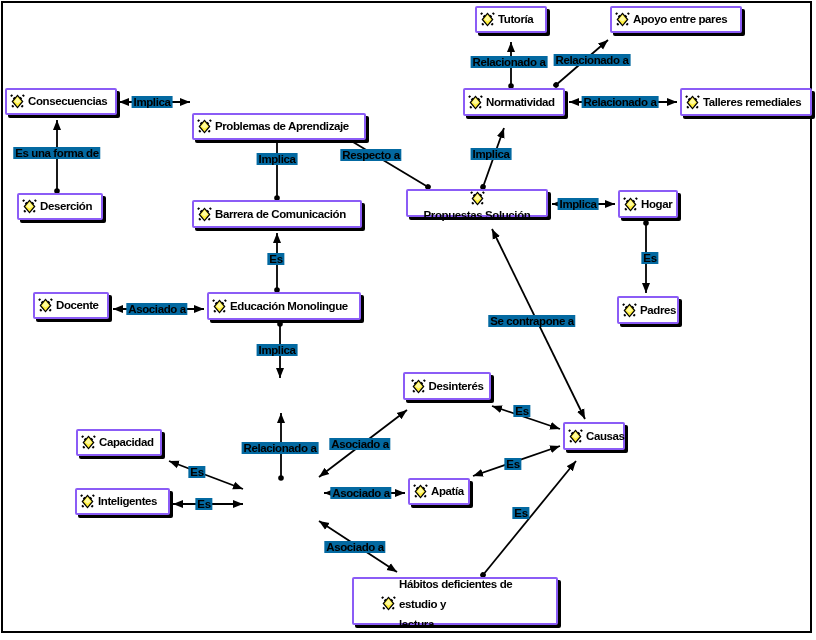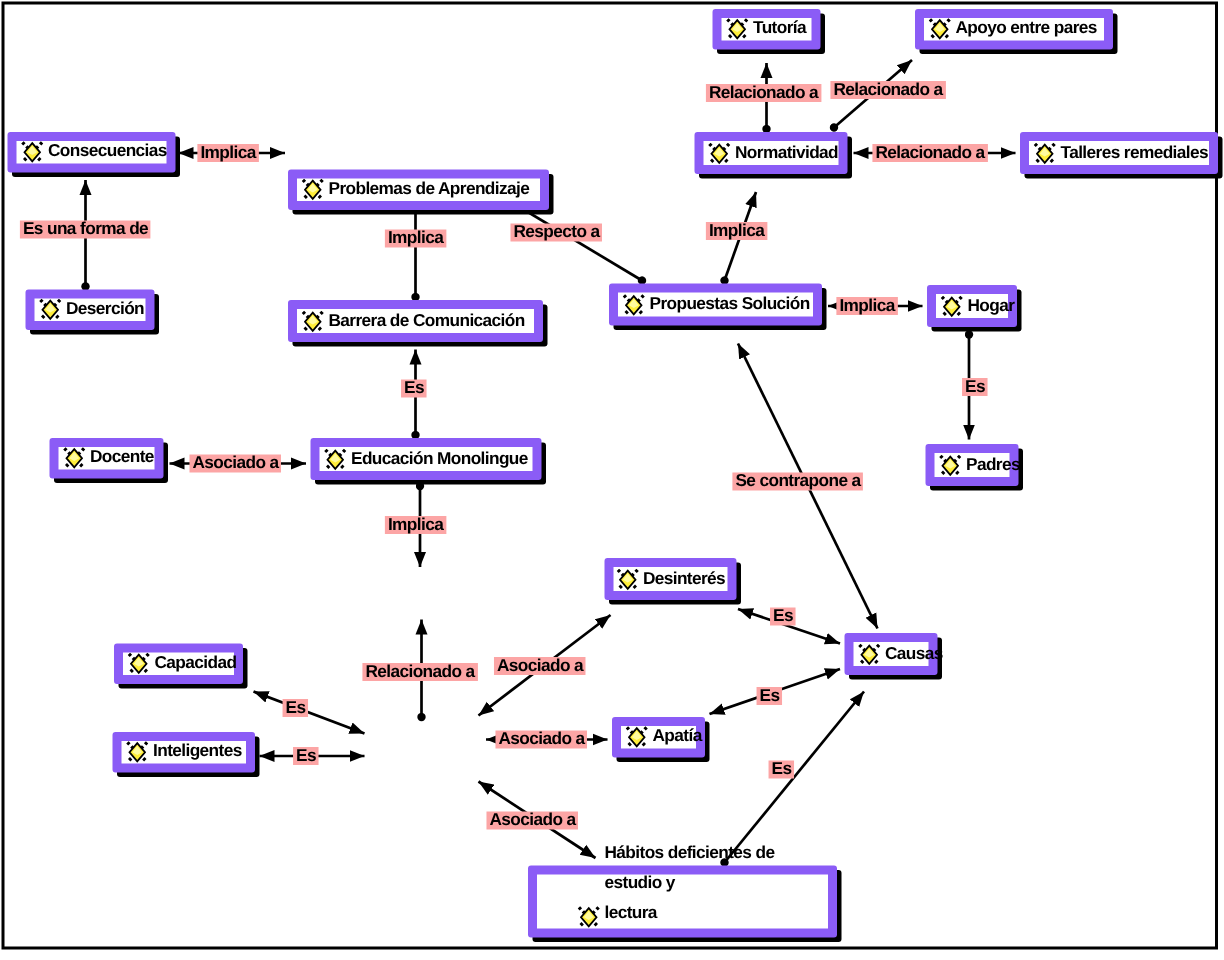--- a/index.html
+++ b/index.html
@@ -2,31 +2,31 @@
 <html><head>
 <meta charset="utf-8">
 <style>
   * { margin:0; padding:0; box-sizing:border-box; }
   html,body { width:816px; height:640px; background:#fff; overflow:hidden;
               font-family:"Liberation Sans", sans-serif; }
   #stage { position:absolute; left:0; top:0; width:816px; height:640px; background:#fff; }
   .frame { position:absolute; left:1px; top:1px; width:811px; height:632px;
            border:2px solid #000; }
   #links-svg { position:absolute; left:0; top:0; width:816px; height:640px; }
-  .node { position:absolute; background:#fff; border:6px solid #8b5cf6;
+  .node { position:absolute; background:#fff; border:2px solid #8b5cf6;
           box-shadow:3px 3px 0 #000; border-radius:2px;
           display:flex; align-items:center; gap:3px; padding:0 3px;
           white-space:nowrap; z-index:3; }
   .node .nlab { font-weight:bold; font-size:11.5px; letter-spacing:-0.4px;
                 color:#000; line-height:1.05; }
-  .node.top { align-items:flex-end; padding-top:5px;padding-left:27px; }
+  .node.top { align-items:center; padding-top:5px;padding-left:27px; }
   .node.top .nlab { white-space:pre-line; line-height:20px; }
   .icon { flex:0 0 auto; margin-top:0; }
   .link-label { position:absolute; transform:translate(-50%,-50%);
-                background:#fca5a5; color:#000; font-weight:bold; font-size:11.5px;
+                background:#0369a1; color:#000; font-weight:bold; font-size:11.5px;
                 letter-spacing:-0.4px; padding:0 2px; white-space:nowrap; z-index:2; }
 </style>
 </head>
 <body>
 
 <div id="stage">
   <svg id="links-svg" viewBox="0 0 816 640" xmlns="http://www.w3.org/2000/svg">
     <defs>
       <marker id="ah" viewBox="0 0 10 8" refX="10" refY="4" markerUnits="userSpaceOnUse" markerWidth="10" markerHeight="9" orient="auto-start-reverse">
         <path d="M0,0 L10,4 L0,8 z" fill="#000"></path>
@@ -164,21 +164,21 @@
       <svg class="icon" width="15" height="15" viewBox="0 0 16 16">
         <g stroke="#000" stroke-width="2.4" stroke-dasharray="2 2">
           <line x1="1" y1="1" x2="15" y2="15"></line>
           <line x1="15" y1="1" x2="1" y2="15"></line>
         </g>
         <polygon points="8,1.5 13.5,8 8,14.5 2.5,8" fill="#ffee3a" stroke="#000" stroke-width="1.3"></polygon>
         <polygon points="8,3.5 11.5,8 8,10 4.5,8" fill="#fffb9e"></polygon>
       </svg>
       <span class="nlab">Barrera de Comunicación</span>
     </div>
-    <div class="node" style="left: 406px; top: 189px; width: 142px; height: 28px;">
+    <div class="node" style="left: 406px; top: 189px; width: 142px; height: 28px; flex-direction: column;">
       <svg class="icon" width="15" height="15" viewBox="0 0 16 16">
         <g stroke="#000" stroke-width="2.4" stroke-dasharray="2 2">
           <line x1="1" y1="1" x2="15" y2="15"></line>
           <line x1="15" y1="1" x2="1" y2="15"></line>
         </g>
         <polygon points="8,1.5 13.5,8 8,14.5 2.5,8" fill="#ffee3a" stroke="#000" stroke-width="1.3"></polygon>
         <polygon points="8,3.5 11.5,8 8,10 4.5,8" fill="#fffb9e"></polygon>
       </svg>
       <span class="nlab">Propuestas Solución</span>
     </div>

